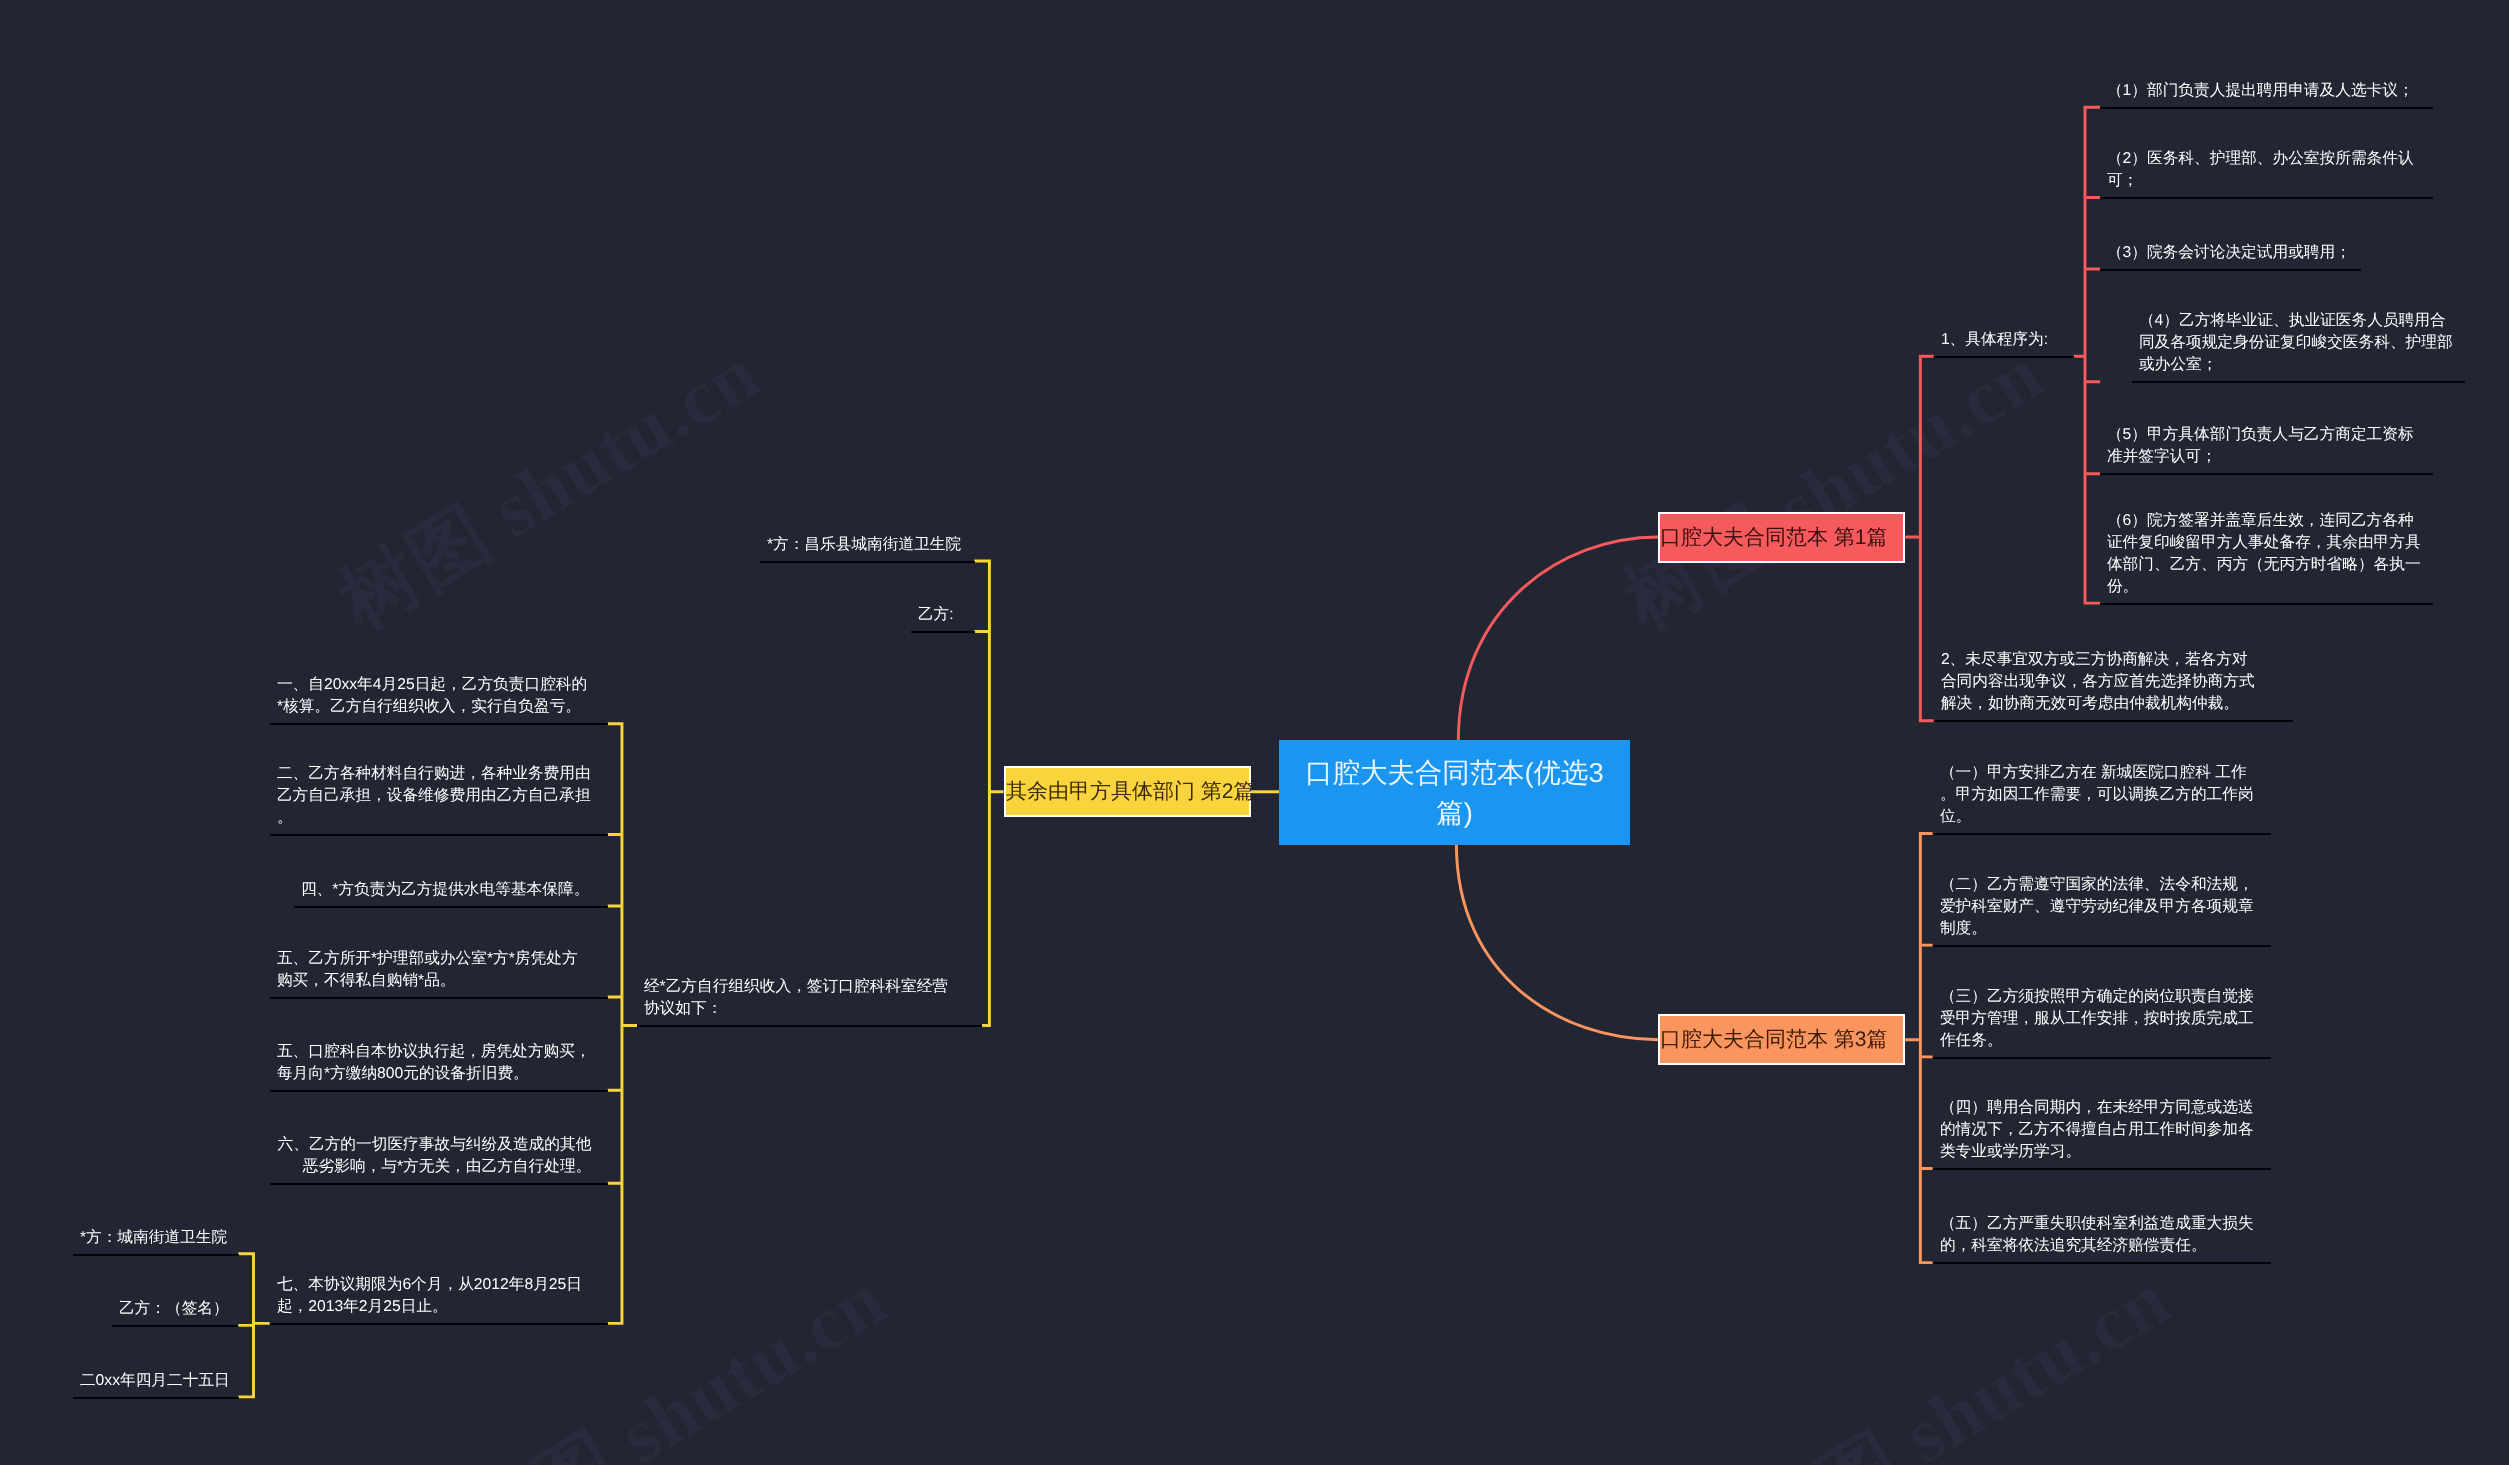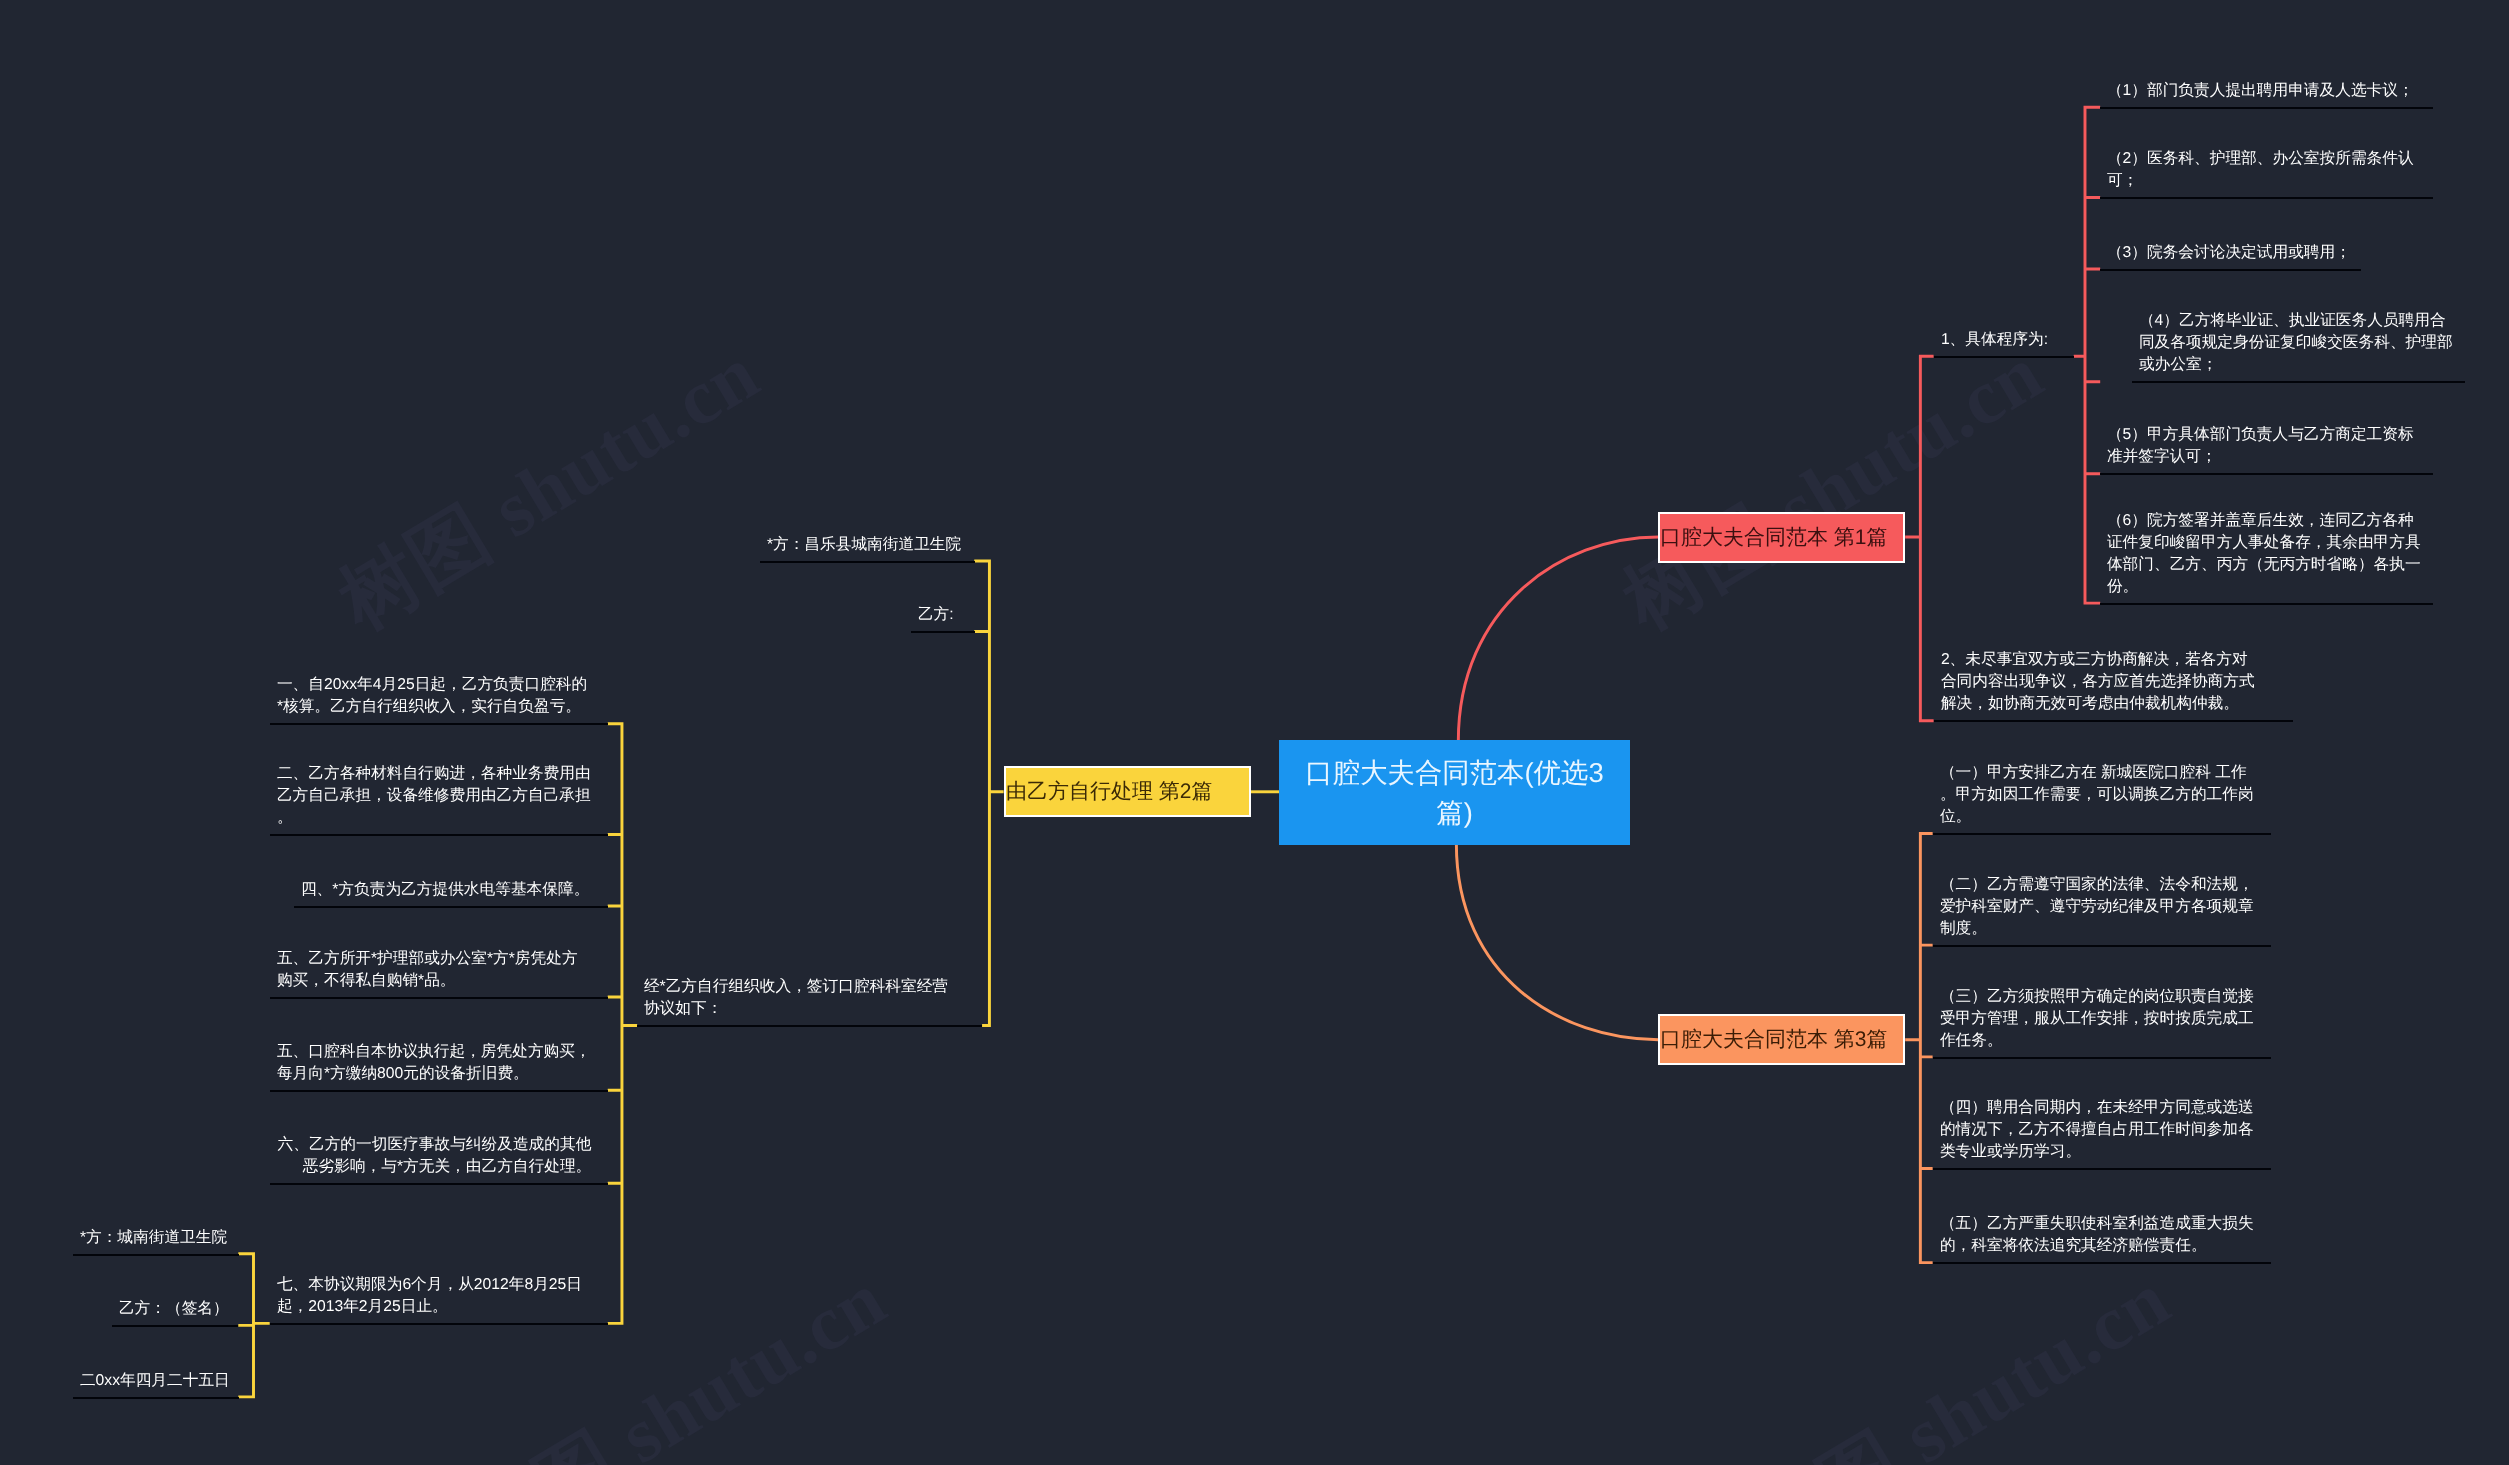--- a/index.html
+++ b/index.html
@@ -61,21 +61,21 @@
 <path d="M650.0 1046.5 L 634.5 1046.5 M634.5 737.0 L 634.5 1352.0 M634.5 738.5 L 620.0 738.5 M634.5 851.5 L 620.0 851.5 M634.5 924.5 L 620.0 924.5 M634.5 1017.5 L 620.0 1017.5 M634.5 1112.5 L 620.0 1112.5 M634.5 1207.5 L 620.0 1207.5 M634.5 1350.5 L 620.0 1350.5" fill="none" stroke="#fad43c" stroke-width="3" stroke-linecap="butt"></path>
 <path d="M275.0 1350.5 L 258.5 1350.5 M258.5 1278.0 L 258.5 1427.0 M258.5 1279.5 L 243.0 1279.5 M258.5 1352.5 L 243.0 1352.5 M258.5 1425.5 L 243.0 1425.5" fill="none" stroke="#fad43c" stroke-width="3" stroke-linecap="butt"></path>
 </svg>
 <div class="rootnode" style="left:1279px;top:740px;width:351px;height:105px;">
       <span>口腔大夫合同范本(优选3篇)</span>
     </div>
 <div class="boxnode b1" style="left:1658px;top:512px;width:247px;height:51px;">
       <span>口腔大夫合同范本 第1篇</span>
     </div>
 <div class="boxnode b2" style="left:1004px;top:766px;width:247px;height:51px;">
-      <span>由乙方自行处理 第2篇</span>
+      <span>其余由甲方具体部门 第2篇</span>
     </div>
 <div class="boxnode b3" style="left:1658px;top:1014px;width:247px;height:51px;">
       <span>口腔大夫合同范本 第3篇</span>
     </div>
 <div class="tnode al" style="left:1934px;top:329px;width:140px;height:29px;padding-right:6.9px;"><span class="tt">1、具体程序为:</span></div>
 <div class="tnode al" style="left:1934px;top:649px;width:359px;height:73px;padding-right:37px;"><span class="tt">2、未尽事宜双方或三方协商解决，若各方对合同内容出现争议，各方应首先选择协商方式解决，如协商无效可考虑由仲裁机构仲裁。</span></div>
 <div class="tnode al" style="left:2100px;top:80px;width:333px;height:29px;padding-right:6.9px;"><span class="tt">（1）部门负责人提出聘用申请及人选卡议；</span></div>
 <div class="tnode al" style="left:2100px;top:148px;width:333px;height:51px;padding-right:11.8px;"><span class="tt">（2）医务科、护理部、办公室按所需条件认可；</span></div>
 <div class="tnode al" style="left:2100px;top:242px;width:261px;height:29px;padding-right:6.9px;"><span class="tt">（3）院务会讨论决定试用或聘用；</span></div>
 <div class="tnode al" style="left:2100px;top:310px;width:333px;height:73px;padding-right:11.8px;margin-left:32px;"><span class="tt">（4）乙方将毕业证、执业证医务人员聘用合同及各项规定身份证复印峻交医务科、护理部或办公室；</span></div>

